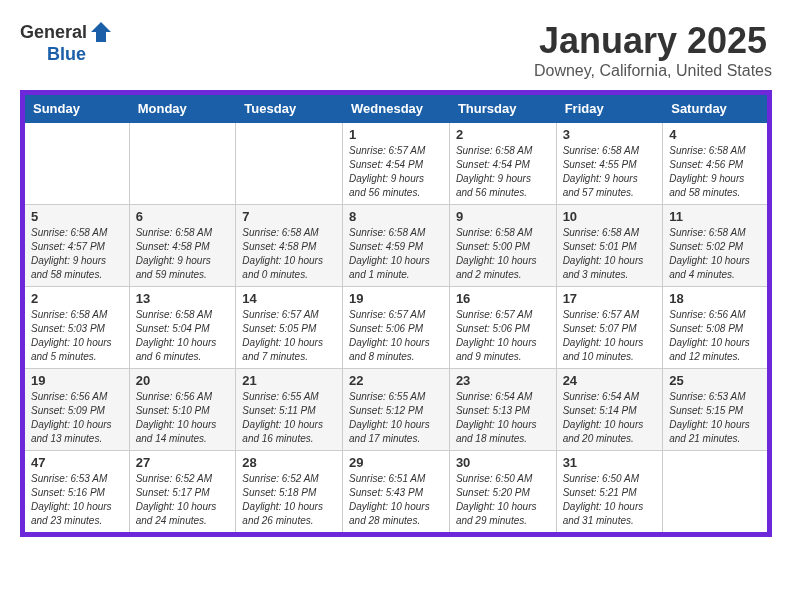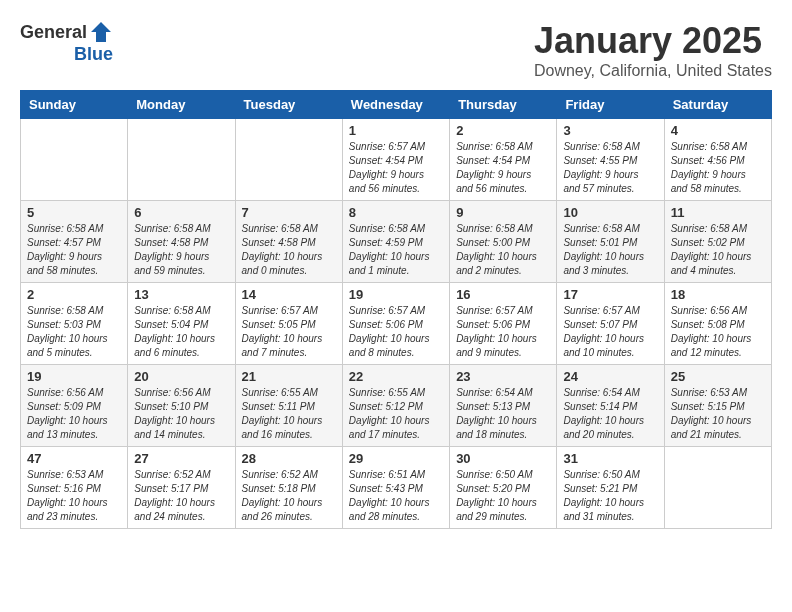--- a/index.html
+++ b/index.html
@@ -12,21 +12,21 @@
     }
     .header {
       display: flex;
       align-items: flex-start;
       justify-content: space-between;
       margin-bottom: 10px;
     }
     .logo {
       display: flex;
       flex-direction: column;
-      align-items: flex-end;
+      align-items: center;
     }
     .logo-text {
       display: flex;
       align-items: center;
     }
     .logo-general {
       font-size: 18px;
       font-weight: bold;
       color: #333;
     }
@@ -34,35 +34,35 @@
       font-size: 18px;
       font-weight: bold;
       color: #1a5fa8;
     }
     .logo-icon {
       width: 24px;
       height: 24px;
       margin-left: 2px;
     }
     .title-section {
-      text-align: left;
+      text-align: center;
     }
     .month-title {
       font-size: 36px;
       font-weight: bold;
       color: #333;
     }
     .location {
       font-size: 16px;
       color: #555;
     }
     .calendar {
       width: 100%;
       border-collapse: collapse;
-      border: 1px solid #6d28d9;
+      border: 5px solid #6d28d9;
     }
     .calendar th {
       background-color: #1a5fa8;
       color: #fff;
       text-align: left;
       padding: 6px 8px;
       font-size: 13px;
       font-weight: bold;
       border: 1px solid #1a5fa8;
     }

